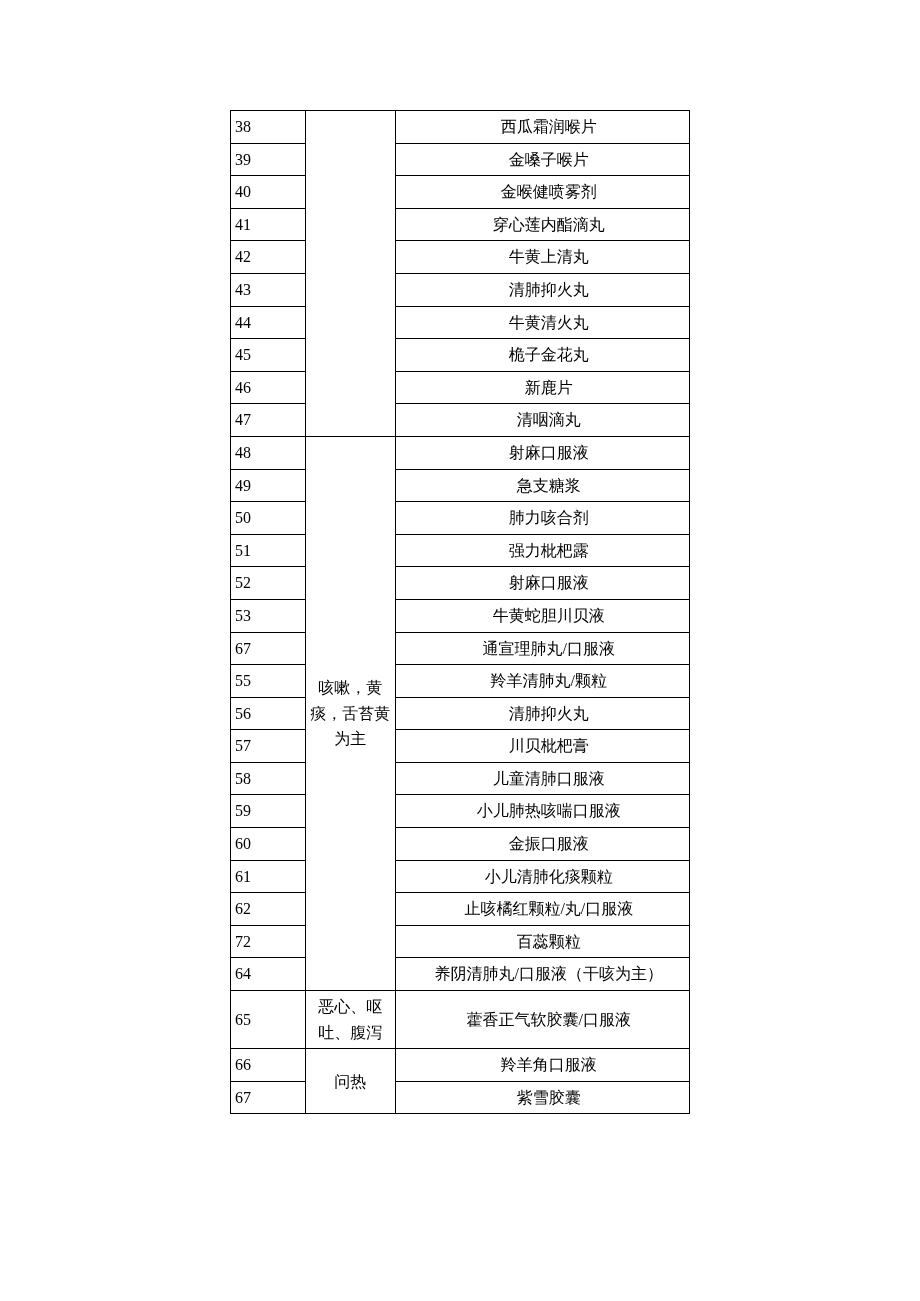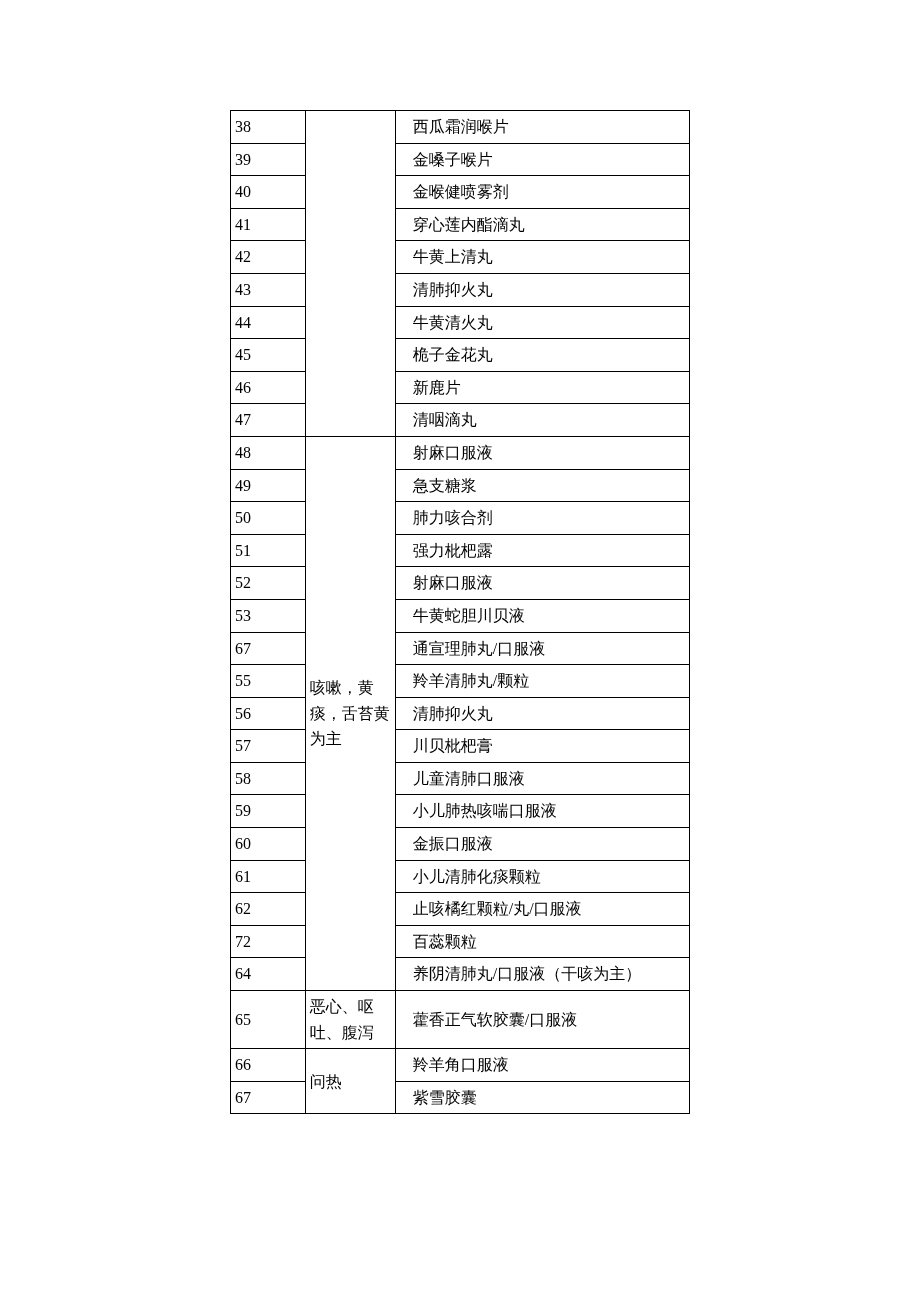--- a/index.html
+++ b/index.html
@@ -21,25 +21,25 @@
       vertical-align: middle;
       line-height: 1.6;
       height: 27px;
     }
     td.num {
       width: 75px;
       text-align: left;
     }
     td.cat {
       width: 90px;
-      text-align: left;
+      text-align: center;
     }
     td.name {
       width: 295px;
-      text-align: left;
+      text-align: center;
       padding-left: 17px;
     }
   </style>
 </head>
 <body>
 
 <table>
   <tbody id="tbody">
       <tr>
         <td class="num">38</td>

